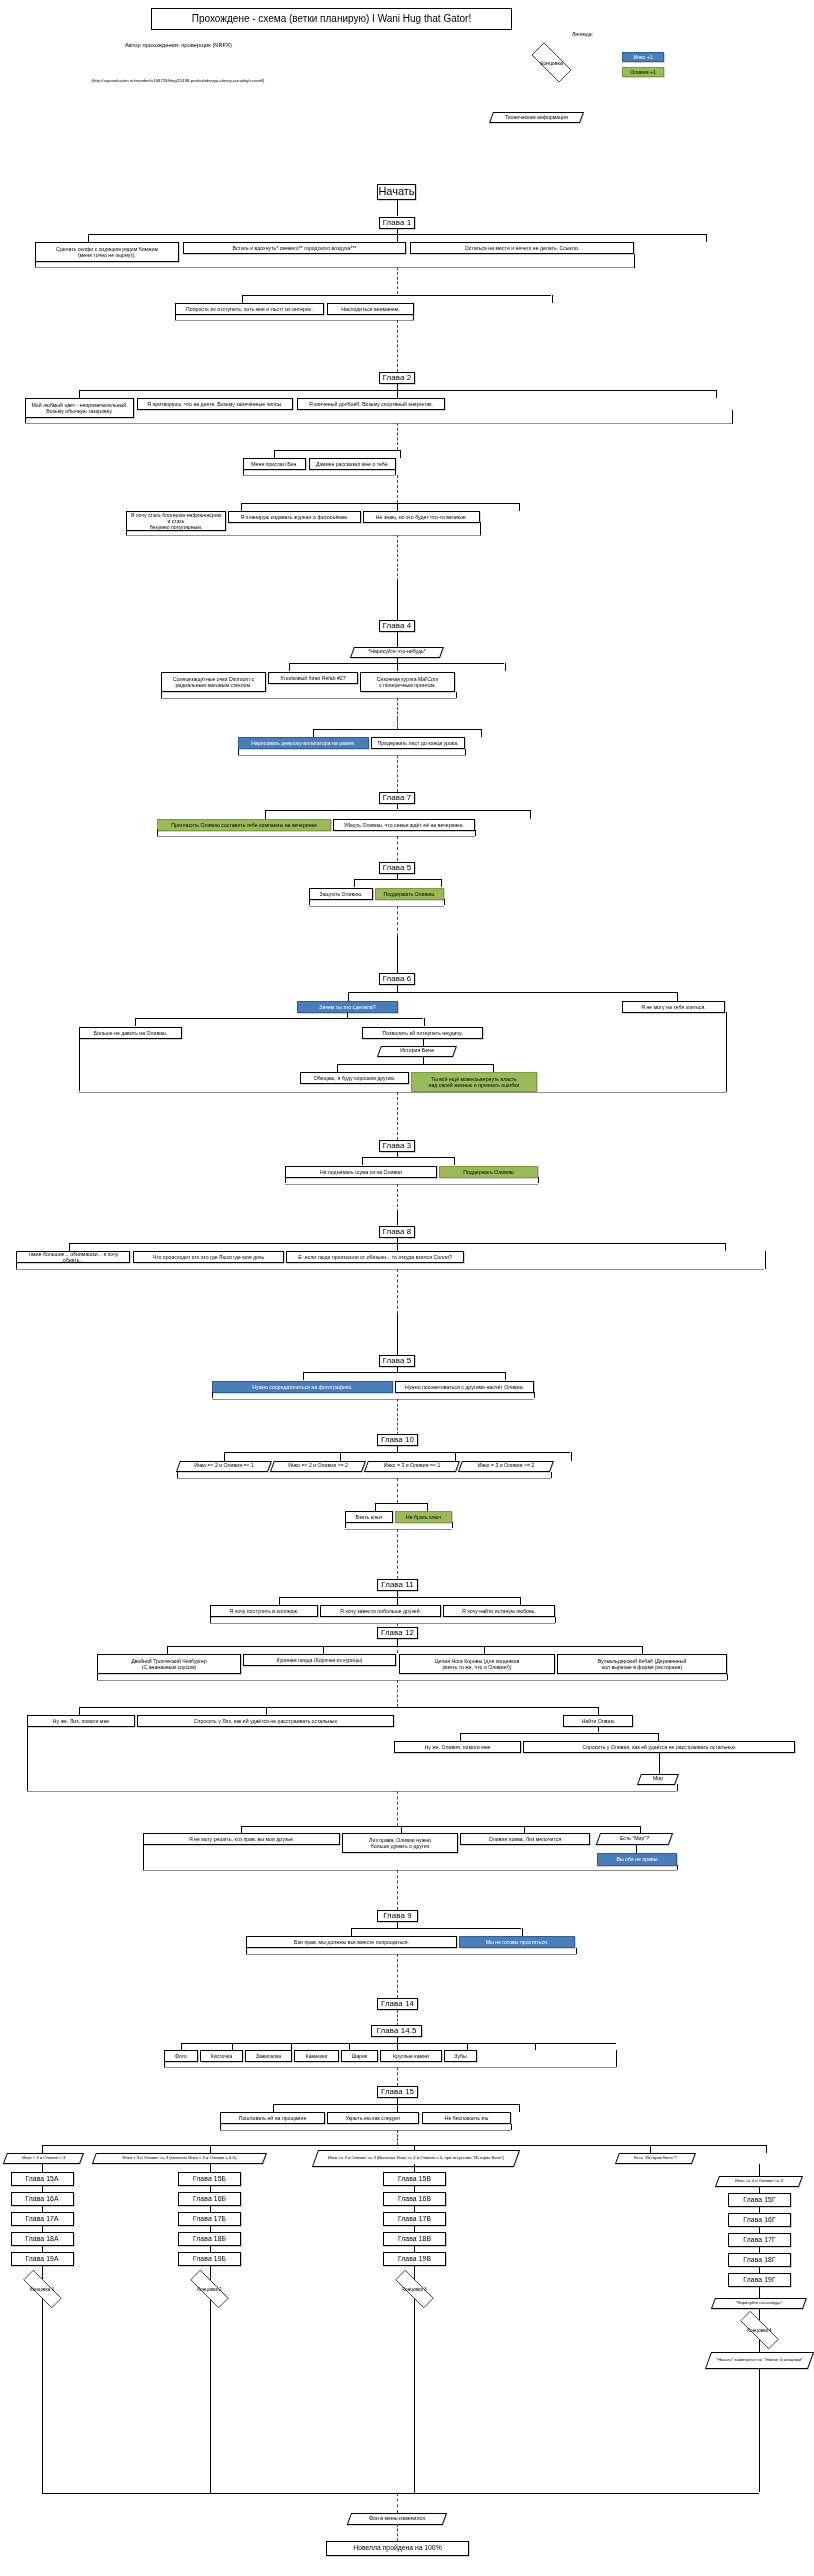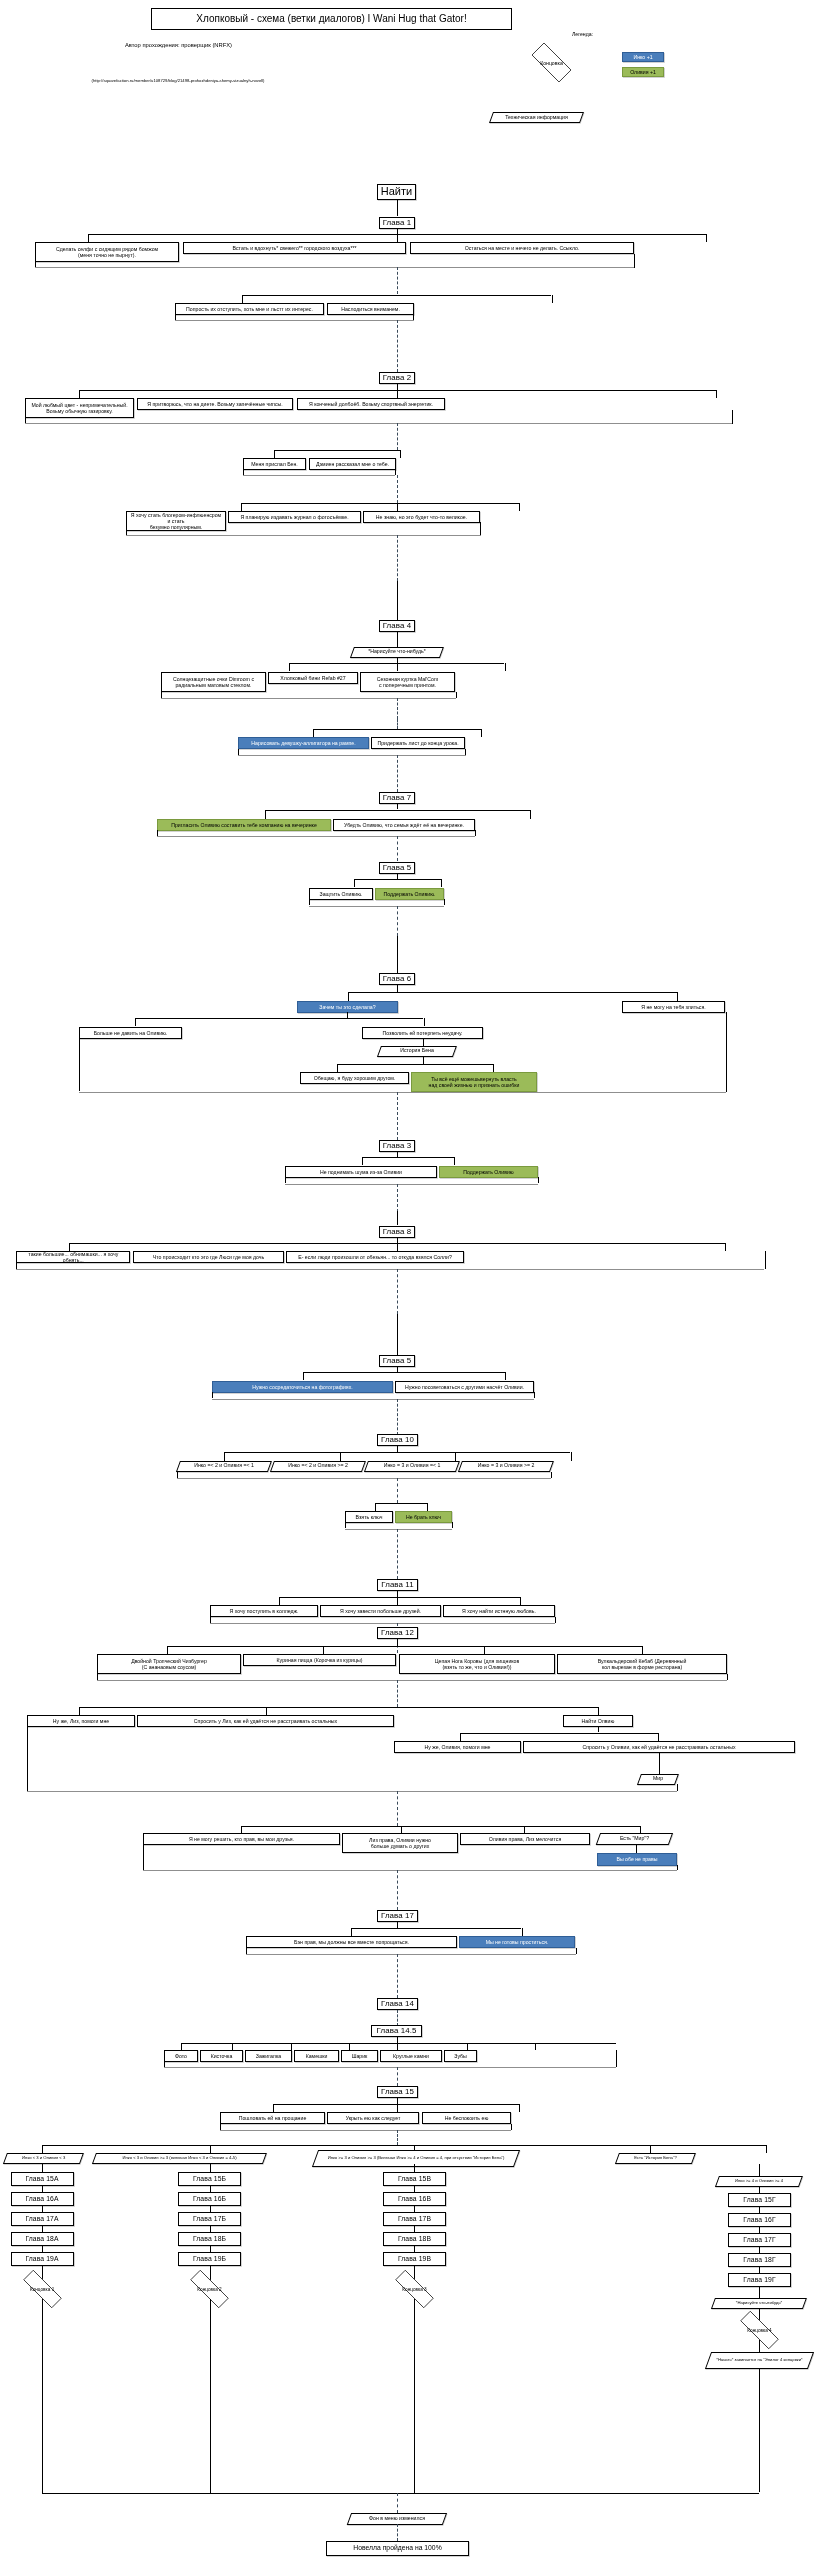--- a/index.html
+++ b/index.html
@@ -74,21 +74,21 @@
     font-size:10px;
   }
   .plain{position:absolute;text-align:center;font-size:5.8px;line-height:1.35;}
   .tiny{position:absolute;text-align:center;font-size:4.2px;}
 </style>
 </head>
 <body>
 
 <div id="sheet">
 
-  <div class="title" style="left:151px;top:7.9px;width:359px;height:20px;">Хлопковый - схема (ветки диалогов) I Wani Hug that Gator!</div>
+  <div class="title" style="left:151px;top:7.9px;width:359px;height:20px;">Прохождене - схема (ветки планирую) I Wani Hug that Gator!</div>
 
   <div class="plain" style="left:79px;top:42px;width:199px;">Автор прохождения:
 проверщик (NRFX)</div>
 
   <div class="tiny" style="left:31px;top:78px;width:294px;">(http://squarefaction.ru/member/u108729/blog/21498-prohozhdeniya-shemy-vizualnyh-novell)</div>
 
   <div class="plain" style="left:551px;top:31px;width:63px;font-size:5.2px;">Легенда:</div>
 
   <div class="diamond" style="left:524px;top:50px;width:55px;height:25px;">
     <span class="dsh"></span>
@@ -96,21 +96,21 @@
   </div>
 
   <div class="node blue" style="left:622px;top:52px;width:42px;height:10px;font-size:5.2px;">Инко +1</div>
   <div class="node green" style="left:622px;top:67px;width:42px;height:10px;font-size:5.2px;">Оливия +1</div>
 
   <div class="para" style="left:491px;top:112px;width:91px;height:11px;">
     <span class="skew"></span>
     <span class="lbl">Техническая информация</span>
   </div>
 
-  <div class="node big" style="left:377px;top:184px;width:39px;height:15.7px;">Найти</div>
+  <div class="node big" style="left:377px;top:184px;width:39px;height:15.7px;">Начать</div>
   <div class="vk" style="left:397px;top:199px;height:17.3px;"></div>
 
   <div class="node chapter" style="left:379px;top:217px;width:36px;height:11.5px;">Глава 1</div>
   <div class="vk" style="left:397px;top:228px;height:6.3px;"></div>
   <div class="h" style="left:88px;top:234px;width:619px;"></div>
   <div class="h" style="left:88px;top:234px;width:0;"></div>
   <div class="vk" style="left:88px;top:234px;height:7.9px;"></div>
   <div class="vk" style="left:397px;top:234px;height:7.9px;"></div>
   <div class="vk" style="left:706px;top:234px;height:7.9px;"></div>
 
@@ -411,21 +411,21 @@
     <span class="skew"></span>
     <span class="lbl">Есть "Мир"?</span>
   </div>
   <div class="vk" style="left:636px;top:1845px;height:7.9px;"></div>
   <div class="node blue" style="left:597px;top:1853px;width:80px;height:12.6px;">Вы обе не правы</div>
   <div class="vk" style="left:143px;top:1845px;height:25px;"></div>
   <div class="vk" style="left:677px;top:1865px;height:4.7px;"></div>
   <div class="hg" style="left:143px;top:1870px;width:534px;"></div>
   <div class="vd" style="left:397px;top:1870px;height:40px;"></div>
 
-  <div class="node chapter" style="left:377px;top:1910px;width:41px;height:11.5px;">Глава 17</div>
+  <div class="node chapter" style="left:377px;top:1910px;width:41px;height:11.5px;">Глава 9</div>
   <div class="vk" style="left:397px;top:1922px;height:6.3px;"></div>
   <div class="h" style="left:351px;top:1928px;width:170px;"></div>
   <div class="vk" style="left:351px;top:1928px;height:8.4px;"></div>
   <div class="vk" style="left:522px;top:1928px;height:8.4px;"></div>
   <div class="node" style="left:246px;top:1936px;width:211px;height:11.5px;">Бэн прав, мы должны все вместе попрощаться.</div>
   <div class="node blue" style="left:459px;top:1936px;width:116px;height:11.5px;">Мы не готовы проститься.</div>
   <div class="vk" style="left:246px;top:1948px;height:6.3px;"></div>
   <div class="vk" style="left:576px;top:1948px;height:6.3px;"></div>
   <div class="hg" style="left:246px;top:1954px;width:330px;"></div>
   <div class="vd" style="left:397px;top:1954px;height:44px;"></div>

